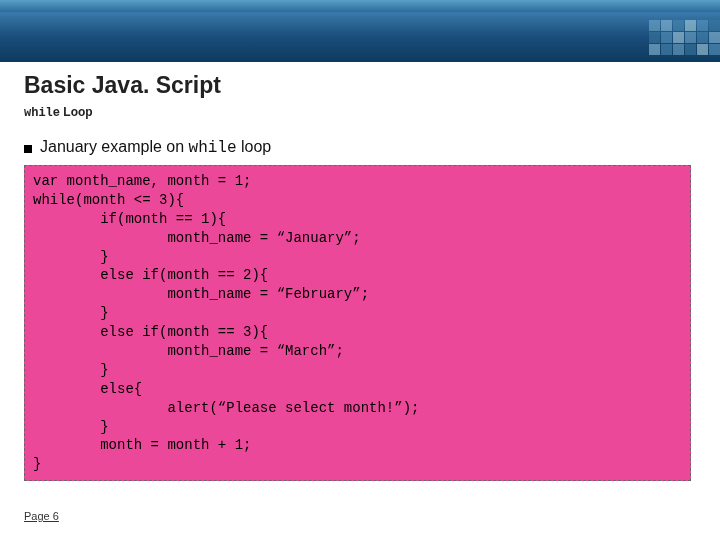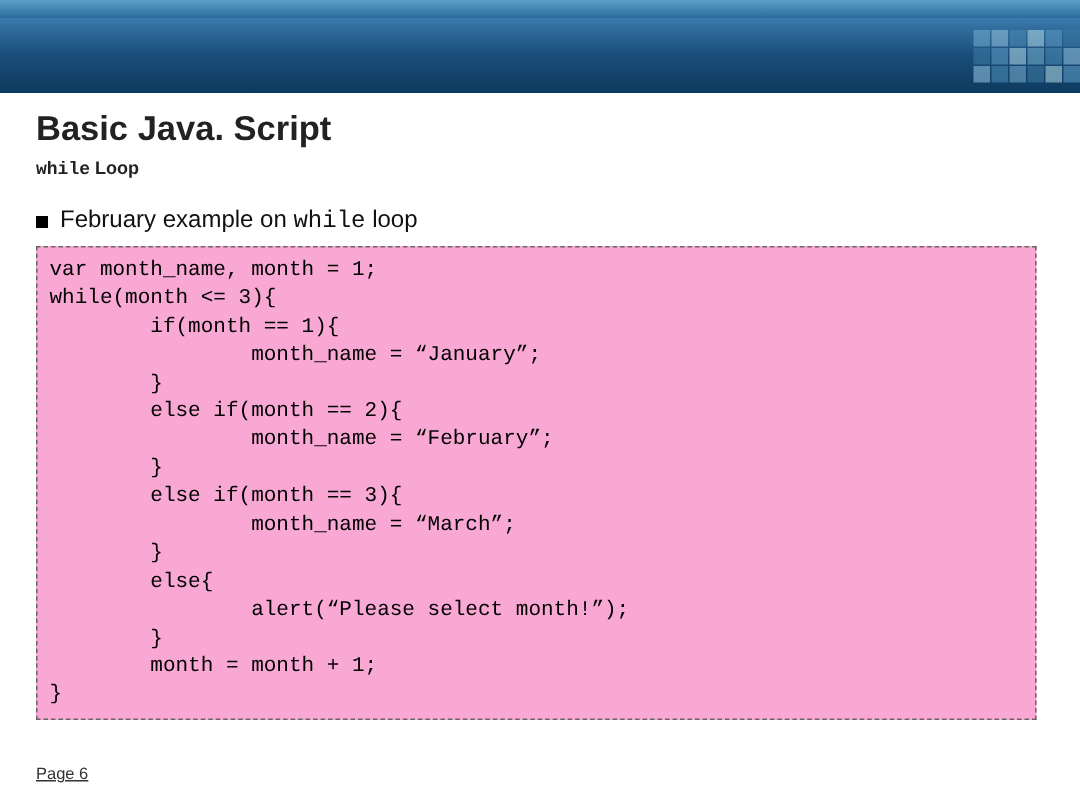--- a/index.html
+++ b/index.html
@@ -67,21 +67,21 @@
   }
   .bullet-line .mono { font-family: "Courier New", monospace; }
   .code-box {
     border: 1px dashed #666;
     padding: 6px 8px 6px 8px;
     font-family: "Courier New", monospace;
     font-size: 14px;
     line-height: 1.35;
     color: #000;
     white-space: pre;
-    background: #f9a8d4;
+    background: #ec4899;
   }
   .page-num {
     position: absolute;
     left: 24px;
     bottom: 18px;
     font-size: 11px;
     color: #333;
     text-decoration: underline;
   }
 </style>
@@ -120,21 +120,21 @@
 
 <div class="content">
   <div class="title">Basic Java. Script</div>
   <div class="subtitle">
     <span class="mono">while</span><span> Loop</span>
   </div>
 
   <div class="bullet-line">
     <span class="bullet-square"></span>
     <span>
-      <span>February example on </span><span class="mono">while</span><span> loop</span>
+      <span>January example on </span><span class="mono">while</span><span> loop</span>
     </span>
   </div>
 
   <div class="code-box">var month_name, month = 1;
 while(month &lt;= 3){
         if(month == 1){
                 month_name = “January”;
         }
         else if(month == 2){
                 month_name = “February”;

